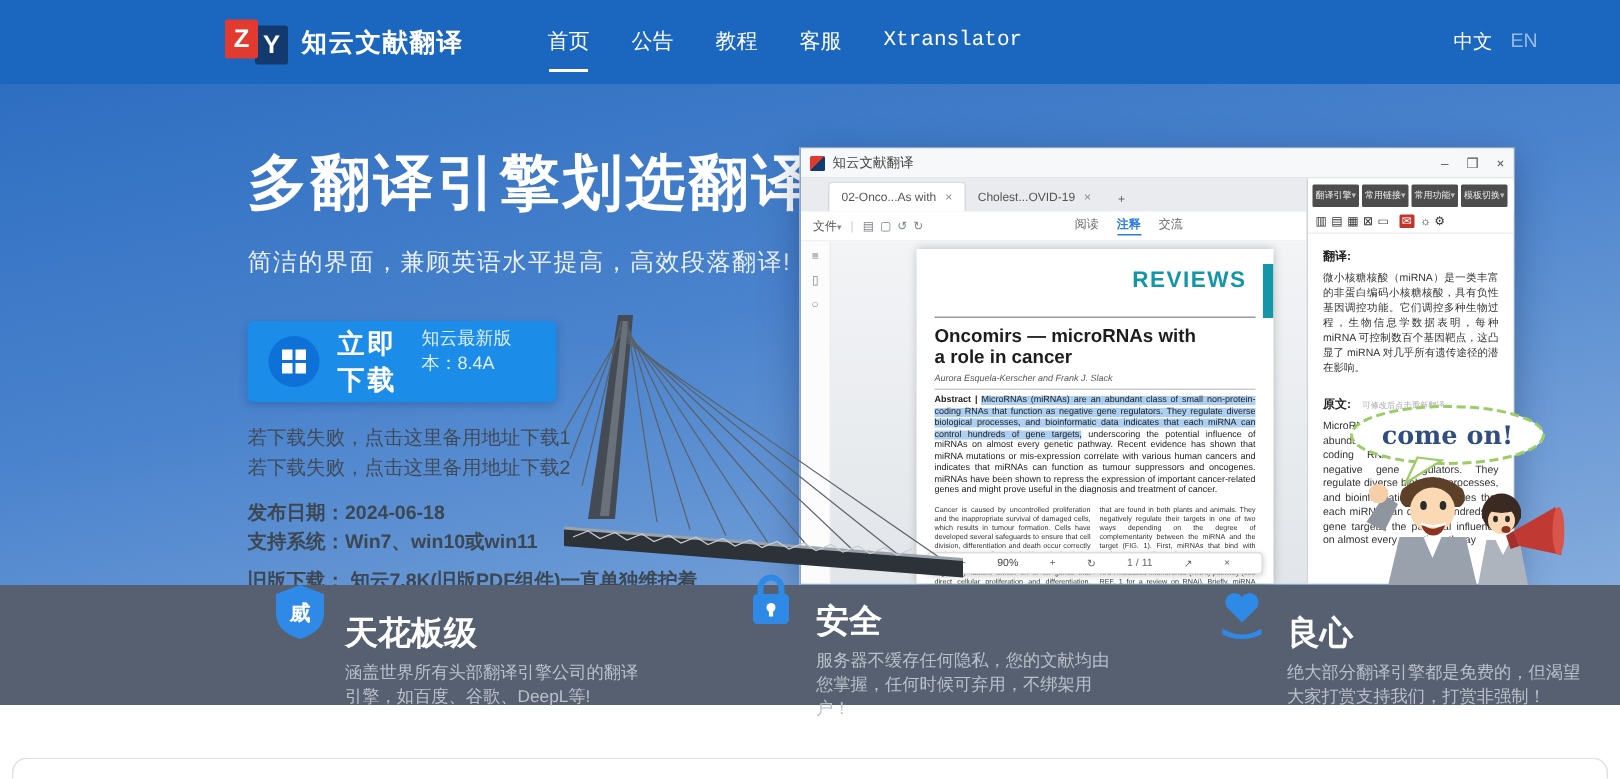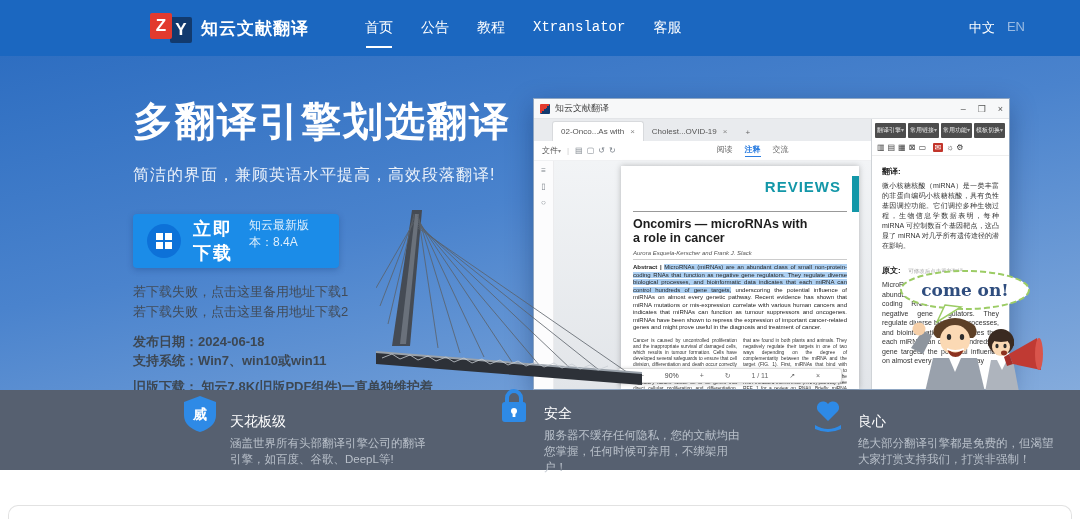--- a/index.html
+++ b/index.html
@@ -18,21 +18,21 @@
   .nav-items { display:flex; margin-left:42px; }
   .nav-item { color:#fff; font-size:14px; padding:19px 14px; cursor:pointer; position:relative;font-family:Liberation Mono, monospace; }
   .nav-item.active::after { content:""; position:absolute; left:50%; transform:translateX(-50%);
                             bottom:8px; width:26px; height:2px; background:#fff; }
   .nav-right { margin-left:auto; display:flex; gap:12px; font-size:13px; }
   .lang-zh { color:#fff; cursor:pointer; }
   .lang-en { color:rgba(255,255,255,.55); cursor:pointer; }
 
   
   .hero { position:relative; height:334px; background:linear-gradient(168deg,#2e6ec1 0%,#4a83cd 45%,#84abdc 100%); }
-  .hero-left { position:absolute; left:133px; top:38px; z-index:2; }
+  .hero-left { position:absolute; left:165px; top:38px; z-index:2; }
   .hero-title { color:#fff; font-size:40px; font-weight:bold; letter-spacing:2px; }
   .hero-sub { color:rgba(255,255,255,.88); font-size:16px; margin-top:16px; letter-spacing:1px; }
   .dl-btn { margin-top:28px; width:206px; height:54px; background:#1b8ce8; border-radius:4px;
             display:flex; align-items:center; padding:0 14px; gap:12px; cursor:pointer;
             box-shadow:0 2px 6px rgba(0,40,100,.25); }
   .dl-circle { width:34px; height:34px; border-radius:50%; background:#0d71d8; display:flex; align-items:center; justify-content:center; flex:none; }
   .win-logo { display:grid; grid-template-columns:7px 7px; grid-template-rows:7px 7px; gap:1.5px; }
   .win-logo span { background:#fff; }
   .dl-text { display:flex; flex-direction:row; }
   .dl-label { color:#fff; font-size:18px; font-weight:bold; letter-spacing:2px; }
@@ -67,21 +67,21 @@
   .mode { color:#666; cursor:pointer; }
   .mode.active { color:#2b7de0; font-weight:bold; border-bottom:1.5px solid #2b7de0; padding-bottom:1px; }
   .toolrow2 { height:18px; display:flex; align-items:center; justify-content:center; gap:4px; font-size:8px; color:#7d848c; border-bottom:1px solid #e7e9ec; }
   .anno-group { letter-spacing:6px; }
   .anno-sep { color:#d5d8db; }
 
   .app-content { position:absolute; top:62px; bottom:0; left:0; right:0; display:flex; }
   .side-strip { width:20px; background:#fcfcfd; border-right:1px solid #ececee; display:flex; flex-direction:column; align-items:center; padding-top:5px; gap:7px; font-size:8px; color:#7d848c; }
   .side-strip span { cursor:pointer; }
   .doc-area { flex:1; background:linear-gradient(180deg,#f2f4f6, #e2e5e9); position:relative; padding:5px 0 0 57px; }
-  .pdf-page { width:238px; height:100%; background:#fff; box-shadow:0 0 6px rgba(0,0,0,.25); position:relative; padding:4px 8px; overflow:hidden;margin-left:10px; }
+  .pdf-page { width:238px; height:100%; background:#fff; box-shadow:0 0 6px rgba(0,0,0,.25); position:relative; padding:4px 8px; overflow:hidden; }
   .pdf-journal { text-align:right; color:#1397a8; font-size:15px; font-weight:bold; letter-spacing:1px; margin:8px 10px 0 0; }
   .pdf-tag { position:absolute; right:0; top:10px; width:7px; height:36px; background:#1397a8; }
   .pdf-titleblock { margin:16px 4px 0 4px; border-top:1px solid #999; padding-top:5px; }
   .pdf-title { font-size:12.5px; color:#1d1d1d; font-weight:600; line-height:14px; }
   .pdf-authors { font-size:6px; font-style:italic; color:#555; margin:5px 4px 0 4px; border-bottom:1px solid #ccc; padding-bottom:3px; }
   .pdf-abstract { font-size:6px; line-height:7.5px; color:#222; text-align:justify; margin:4px 4px 0 4px; }
   .ab-label { font-weight:bold; }
   .hl { background:#add0f2; }
   .pdf-cols { display:flex; gap:6px; margin:6px 4px 0 4px; }
   .pdf-col { flex:1; font-size:4.8px; line-height:6px; color:#333; text-align:justify; }
@@ -102,21 +102,21 @@
   .p-hint { font-size:5.5px; color:#a8a8a8; margin-left:3px; }
   .p-cn { font-size:7px; line-height:10px; color:#333; text-align:justify; margin:3px 0 8px 0; }
   .p-en { font-size:7px; line-height:9.5px; color:#333; text-align:justify; margin-top:3px; }
 
   .cartoon { position:absolute; left:893px; top:212px; width:150px; height:124px; z-index:4; pointer-events:none; }
 
   
   .features { height:80px; background:#566070; display:flex; align-items:center; padding-left:183px; gap:62px; position:relative; z-index:5; }
   .feature { display:flex; gap:13px; width:252px; }
   .f-icon { width:34px; height:38px; flex:none; margin-top:2px; }
-  .f-title { color:#fff; font-size:14px; font-weight:normal;margin-top:20px; }
+  .f-title { color:#fff; font-size:22px; font-weight:bold;margin-top:20px; }
   .f-desc { color:#b9c0ca; font-size:11.5px; line-height:16px; margin-top:4px; }
 
   
   .footer { height:49px; background:#fff; position:relative; }
   .footer-card { position:absolute; left:8px; right:8px; bottom:-6px; height:20px; background:#fff;
                  border:1px solid #e2e2e2; border-bottom:none; border-radius:10px 10px 0 0; }
 </style>
 </head>
 <body>
 
@@ -125,22 +125,22 @@
     <div class="logo-squares">
       <div class="logo-sq logo-z">Z</div>
       <div class="logo-sq logo-y">Y</div>
     </div>
     <div class="logo-title">知云文献翻译</div>
   </div>
   <div class="nav-items">
     <div class="nav-item active">首页</div>
     <div class="nav-item">公告</div>
     <div class="nav-item">教程</div>
+    <div class="nav-item">客服</div>
     <div class="nav-item">Xtranslator</div>
-    <div class="nav-item">客服</div>
   </div>
   <div class="nav-right">
     <span class="lang-zh">中文</span>
     <span class="lang-en">EN</span>
   </div>
 </div>
 
 <div class="hero">
 
   <div class="hero-left">

